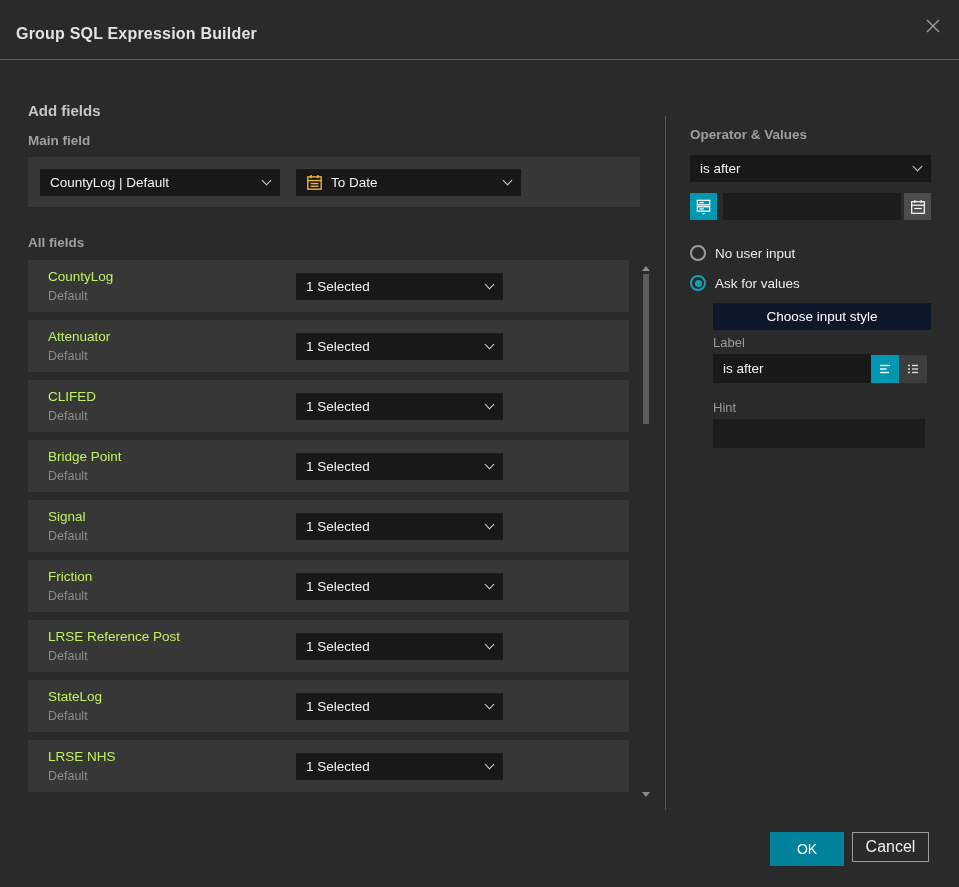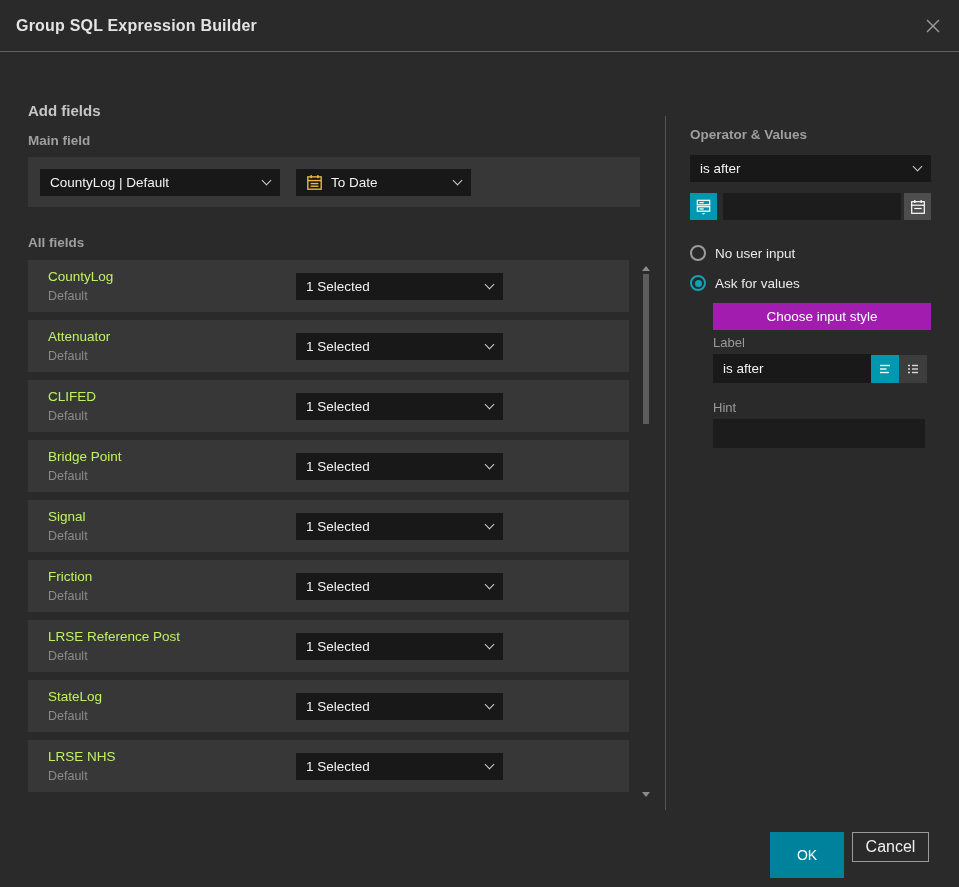--- a/index.html
+++ b/index.html
@@ -6,21 +6,21 @@
   html,body { width:959px; height:887px; }
   body {
     font-family:"Liberation Sans", sans-serif;
     background:#2a2a2a;
     color:#e6e6e6;
     position:relative;
     overflow:hidden;
   }
   
   .dlg-header {
-    position:absolute; left:0; top:0; width:959px; height:52px;
+    position:absolute; left:0; top:8px; width:959px; height:52px;
     border-bottom:1px solid #5f5f5f;
     display:flex; align-items:center;
     padding:0 16px;
     background:#2a2a2a;
   }
   .dlg-title { font-size:16px; font-weight:bold; color:#e3e3e3; letter-spacing:.2px; }
   .dlg-close {
     position:absolute; right:14px; top:14px; width:24px; height:24px;
     display:flex; align-items:center; justify-content:center; cursor:pointer;
   }
@@ -37,21 +37,21 @@
     display:flex; align-items:center; height:27px;
     padding:0 10px; cursor:pointer;
   }
   .select .grow { flex:1 1 auto; white-space:nowrap; overflow:hidden; }
   .chev {
     width:7px; height:7px; flex:0 0 auto;
     border-right:1.6px solid #cfcfcf; border-bottom:1.6px solid #cfcfcf;
     transform:rotate(45deg); margin-top:-4px; margin-left:8px;
   }
   .sel-field { position:absolute; left:12px; top:12px; width:240px; }
-  .sel-date  { position:absolute; left:268px; top:12px; width:175px; }
+  .sel-date  { position:absolute; left:268px; top:12px; width:225px; }
   .sel-date .grow { margin-left:8px; }
   
   .list { position:absolute; left:28px; top:260px; width:601px; height:533px; overflow:hidden; }
   .row {
     position:relative; width:601px; height:52px; margin-bottom:8px;
     background:#373737;
   }
   .row-name { position:absolute; left:20px; top:9px;  font-size:13.5px; color:#bef264; }
   .row-sub  { position:absolute; left:20px; top:29px; font-size:12.5px; color:#8c8c8c; }
   .row-select { position:absolute; left:268px; top:13px; width:207px; }
@@ -86,41 +86,41 @@
   }
   .radio.checked { border-color:#14a0b5; }
   .radio.checked::after {
     content:""; position:absolute; left:2.5px; top:2.5px; width:7px; height:7px;
     border-radius:50%; background:#14a0b5;
   }
   .radio-label { font-size:13.5px; color:#eaeaea; }
   
   .choose-btn {
     position:absolute; left:713px; top:303px; width:218px; height:27px;
-    background:#a21caf; color:#ffffff; font-size:13.5px;
+    background:#0f172a; color:#ffffff; font-size:13.5px;
     display:flex; align-items:center; justify-content:center; cursor:pointer;
     border:none; font-family:"Liberation Sans", sans-serif;
   }
   .lbl-label { left:713px; top:335px; font-weight:normal; color:#9a9a9a; font-size:13px; }
   .label-input {
     position:absolute; left:713px; top:354px; width:158px; height:29px;
     background:#191919; border:none; color:#f2f2f2; font-size:13.5px; padding:0 10px;
     font-family:"Liberation Sans", sans-serif;
   }
   .btn-align { left:871px; top:355px; width:28px; height:28px; background:#0097b0; }
   .btn-list  { left:899px; top:355px; width:28px; height:28px; background:#3d3d3d; }
   .lbl-hint { left:713px; top:400px; font-weight:normal; color:#9a9a9a; font-size:13px; }
   .hint-input {
     position:absolute; left:713px; top:419px; width:212px; height:29px;
     background:#1c1c1c; border:none; color:#f2f2f2; font-size:13.5px; padding:0 10px;
     font-family:"Liberation Sans", sans-serif;
   }
   
   .ok-btn {
-    position:absolute; left:770px; top:832px; width:74px; height:46px;
+    position:absolute; left:770px; top:832px; width:74px; height:34px;
     background:#00819c; color:#fff; font-size:14px; border:none; cursor:pointer;
     display:flex; align-items:center; justify-content:center;
     font-family:"Liberation Sans", sans-serif;
   }
   .cancel-btn {
     position:absolute; left:852px; top:832px; width:77px; height:30px;
     background:transparent; color:#efefef; font-size:16px;
     border:1px solid #9a9a9a; cursor:pointer;
     display:flex; align-items:center; justify-content:center;
     font-family:"Liberation Sans", sans-serif;

